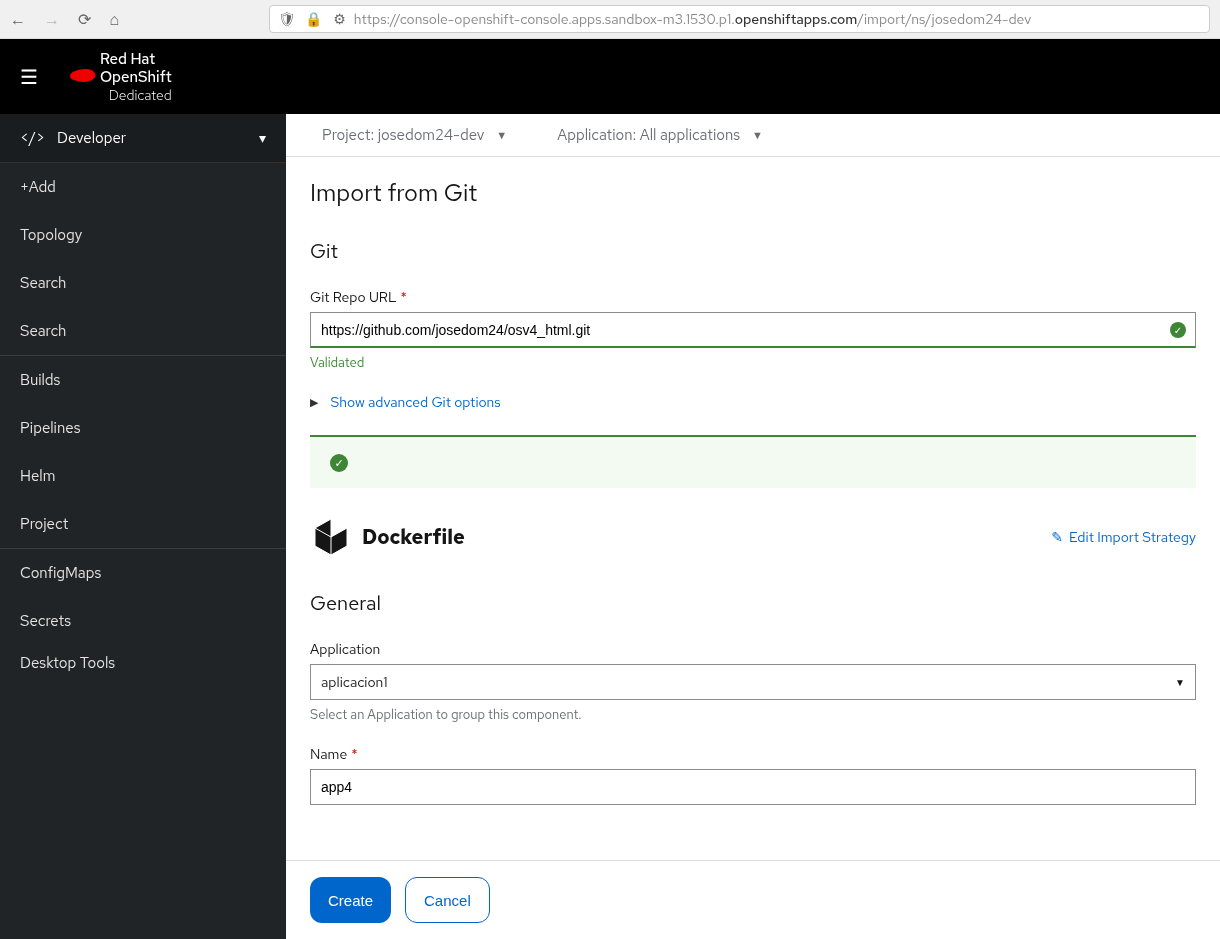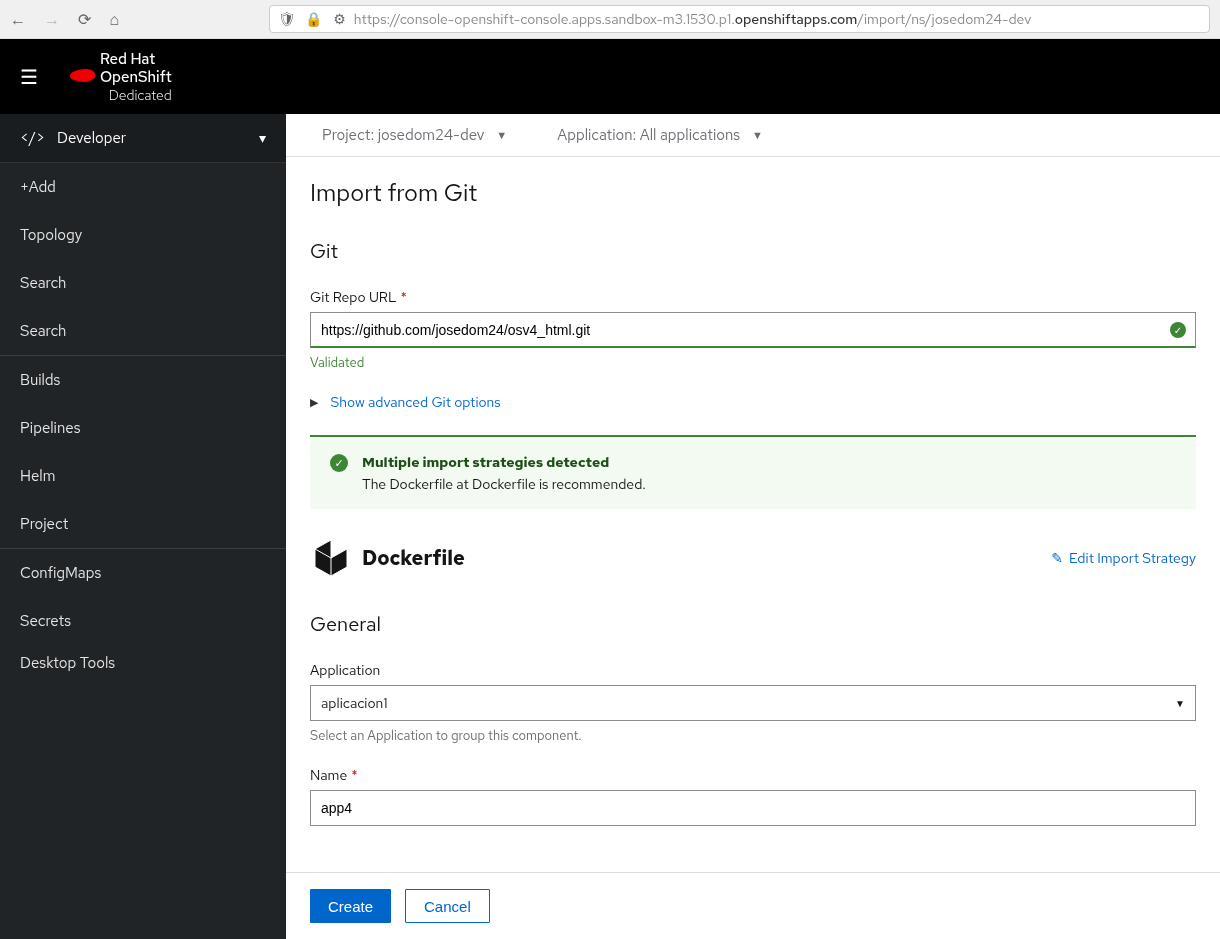--- a/index.html
+++ b/index.html
@@ -59,21 +59,21 @@
 
 .strategy-row { display: flex; align-items: center; justify-content: space-between; margin-bottom: 32px; }
 .strategy-left { display: flex; align-items: center; gap: 10px; }
 .cube { width: 42px; height: 42px; }
 .strategy-name { font-size: 20px; font-weight: 700; }
 .edit-link { color: #06c; cursor: pointer; display: flex; align-items: center; gap: 6px; font-size: 14px; }
 
 .select-input { width: 100%; height: 36px; border: 1px solid #8a8d90; padding: 0 10px; font-size: 14px; display: flex; align-items: center; justify-content: space-between; cursor: pointer; }
 
 .footer { border-top: 1px solid #ddd; padding: 16px 24px; display: flex; gap: 14px; background: #fff; }
-.btn { height: 34px; padding: 0 18px; font-size: 15px; border-radius: 1px; cursor: pointer; border: none; }
+.btn { height: 46px; padding: 0 18px; font-size: 15px; border-radius: 12px; cursor: pointer; border: none; }
 .btn-primary { background: #06c; color: #fff; }
 .btn-secondary { background: #fff; color: #06c; border: 1px solid #06c; }
 
 svg.fedora path { fill: #e00; }
 </style>
 </head>
 <body>
 
 <div class="browser-bar">
   <div class="browser-nav">
@@ -160,24 +160,20 @@
         <div class="helper success">Validated</div>
       </div>
 
       <div class="expand-link">
         <span class="caret-right">▶</span>
         <span>Show advanced Git options</span>
       </div>
 
       <div class="alert">
         <span class="alert-icon">✓</span>
-        <div>
-          <div class="alert-title">Multiple import strategies detected</div>
-          <div class="alert-desc">The Dockerfile at Dockerfile is recommended.</div>
-        </div>
       </div>
 
       <div class="strategy-row">
         <div class="strategy-left">
           <svg class="cube" viewBox="0 0 42 42">
               <path d="M21 3 L37 12 L37 30 L21 39 L5 30 L5 12 Z M21 3 L21 21 L37 12 M21 21 L5 12 M21 21 L21 39" fill="#151515" stroke="#fff" stroke-width="1"></path>
             </svg>
           <span class="strategy-name">Dockerfile</span>
         </div>
         <div class="edit-link">

